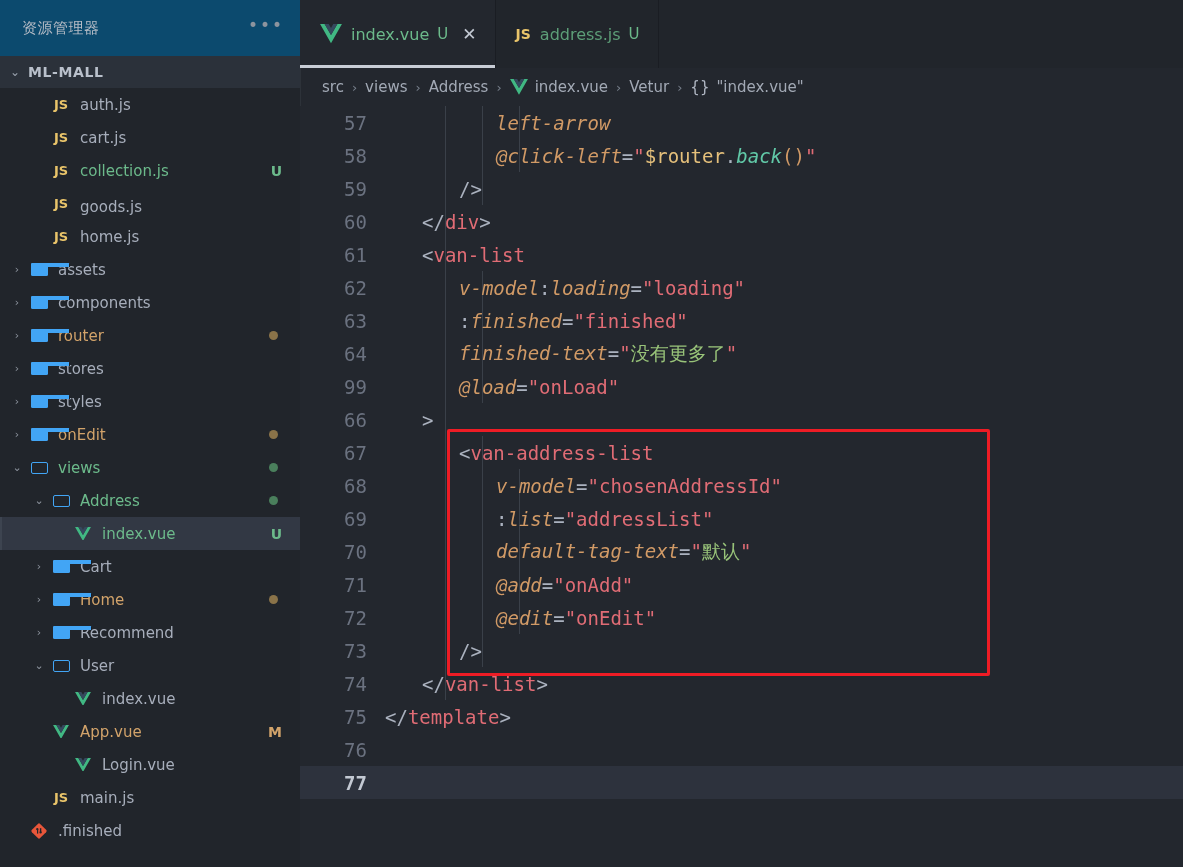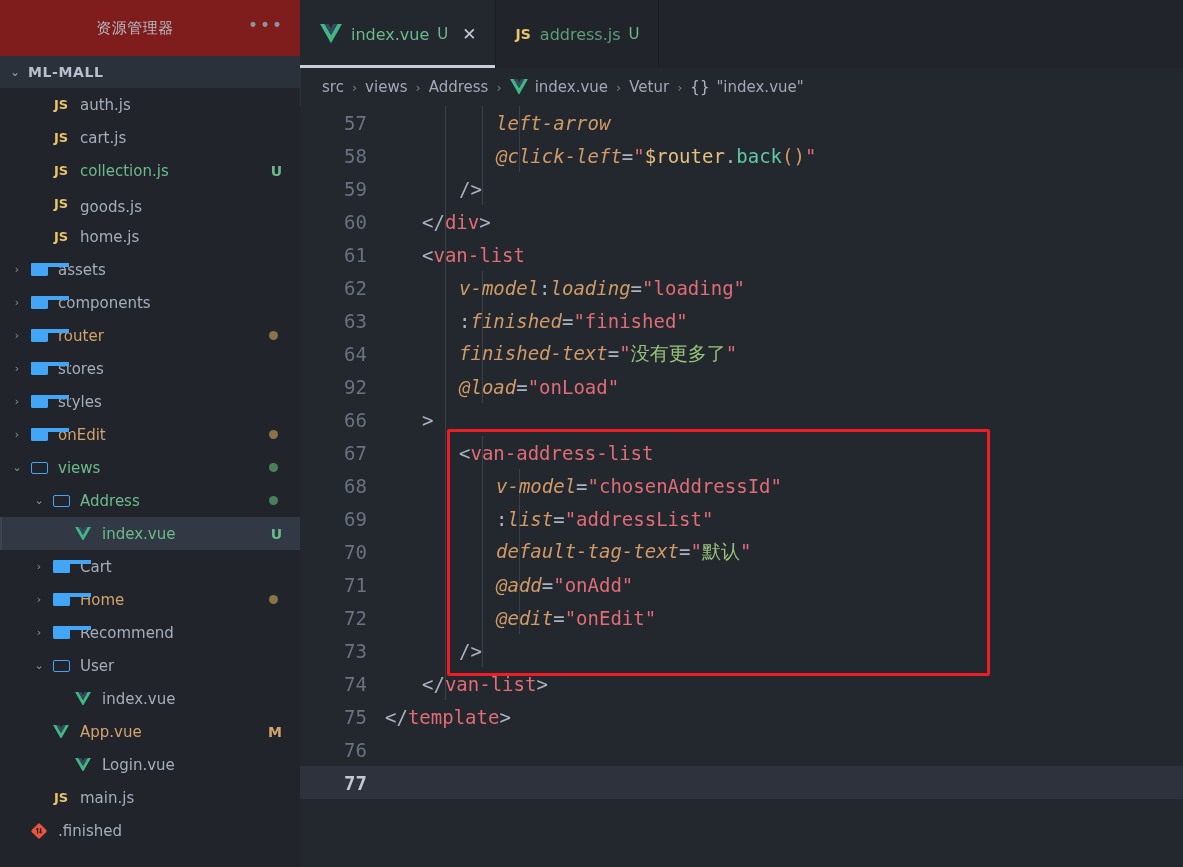--- a/index.html
+++ b/index.html
@@ -16,22 +16,21 @@
     width: 300px; height: 867px;
     background: #21252b;
     display: flex; flex-direction: column;
     flex: 0 0 300px;
     position: relative;
   }
   .sb-header {
     height: 56px; flex: 0 0 56px;
     display: flex; align-items: center;
     padding: 0 16px 0 22px;
-    background: #7f1d1d;
-    text-align: center;
+    background: #0c4a6e;
   }
   .sb-title {
     font-size: 15px; color: #b6bcc6; letter-spacing: .5px;
     flex: 1 1 auto;
   }
   .sb-dots {
     color: #8d949e; font-size: 17px; letter-spacing: 2px;
     line-height: 10px; padding-bottom: 6px;
   }
   .sb-root {
@@ -165,21 +164,21 @@
   .g { position: absolute; top: 0; bottom: 0; width: 1px; background: #3a4049; }
 
   
   .t-tag    { color: #e06c75; }
   .t-punc   { color: #abb2bf; }
   .t-attr   { color: #d19a66; font-style: italic; }
   .t-str    { color: #e06c75; }
   .t-quote  { color: #e06c75; }
   .t-cn     { color: #98c379; }
   .t-var    { color: #e5c07b; }
-  .t-fn     { color: #61c9a8; }
+  .t-fn     { color: #61c9a8; font-style: italic; }
   .t-paren  { color: #d19a66; }
   .t-eq     { color: #abb2bf; }
 
   .redbox {
     position: absolute;
     border: 3px solid #ee1c25;
     border-radius: 2px;
     pointer-events: none;
     z-index: 5;
   }
@@ -506,21 +505,21 @@
           </div>
           <div class="line">
             <span class="ln">63</span>
             <span class="code" style="padding-left: 74px;"><span class="t-punc">:</span><span class="t-attr">finished</span><span class="t-eq">=</span><span class="t-str">"finished"</span></span>
           </div>
           <div class="line">
             <span class="ln">64</span>
             <span class="code" style="padding-left: 74px;"><span class="t-attr">finished-text</span><span class="t-eq">=</span><span class="t-quote">"</span><span class="t-cn">没有更多了</span><span class="t-quote">"</span></span>
           </div>
           <div class="line">
-            <span class="ln">92</span>
+            <span class="ln">99</span>
             <span class="code" style="padding-left: 74px;"><span class="t-attr">@load</span><span class="t-eq">=</span><span class="t-str">"onLoad"</span></span>
           </div>
           <div class="line">
             <span class="ln">66</span>
             <span class="code" style="padding-left: 37px;"><span class="t-punc">&gt;</span></span>
           </div>
           <div class="line">
             <span class="ln">67</span>
             <span class="code" style="padding-left: 74px;"><span class="t-punc">&lt;</span><span class="t-tag">van-address-list</span></span>
           </div>

